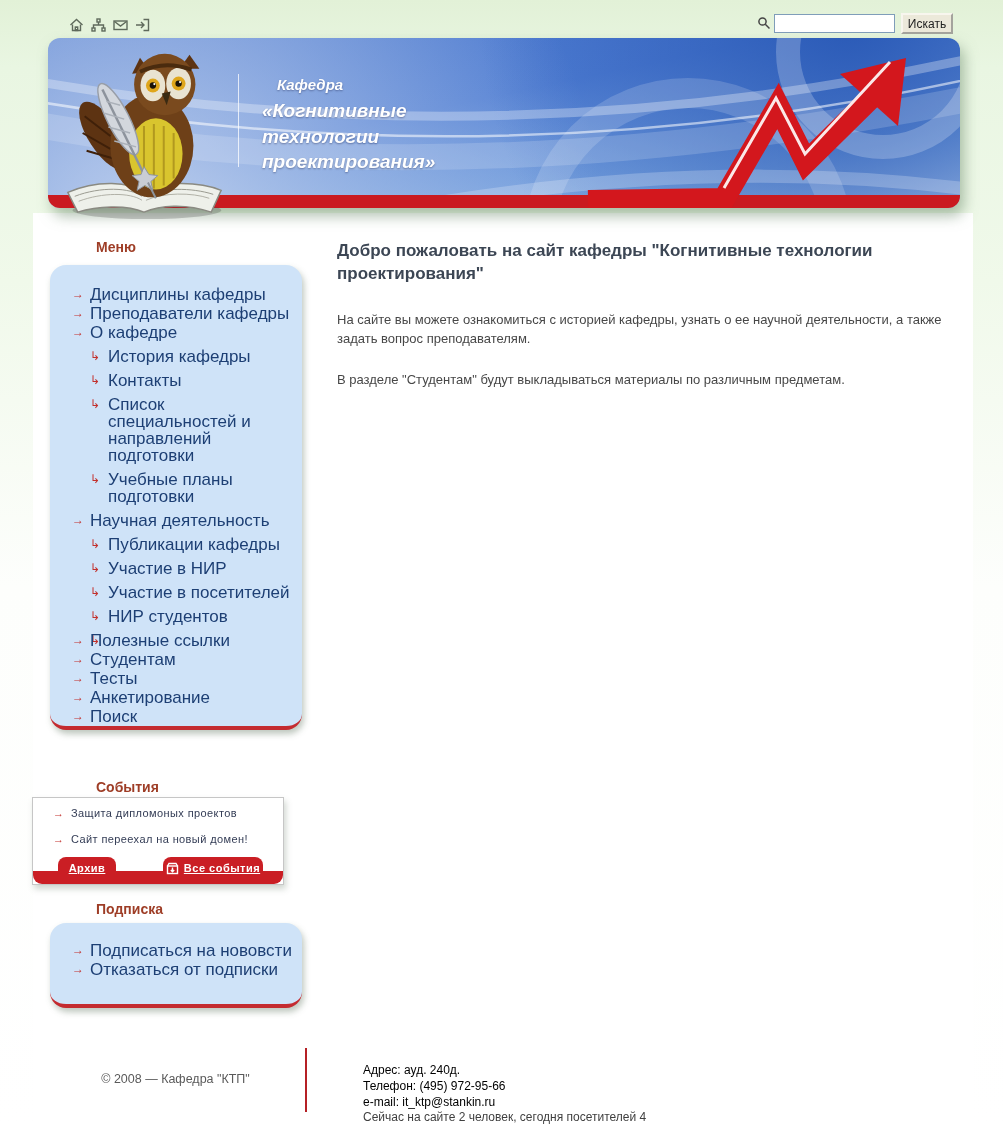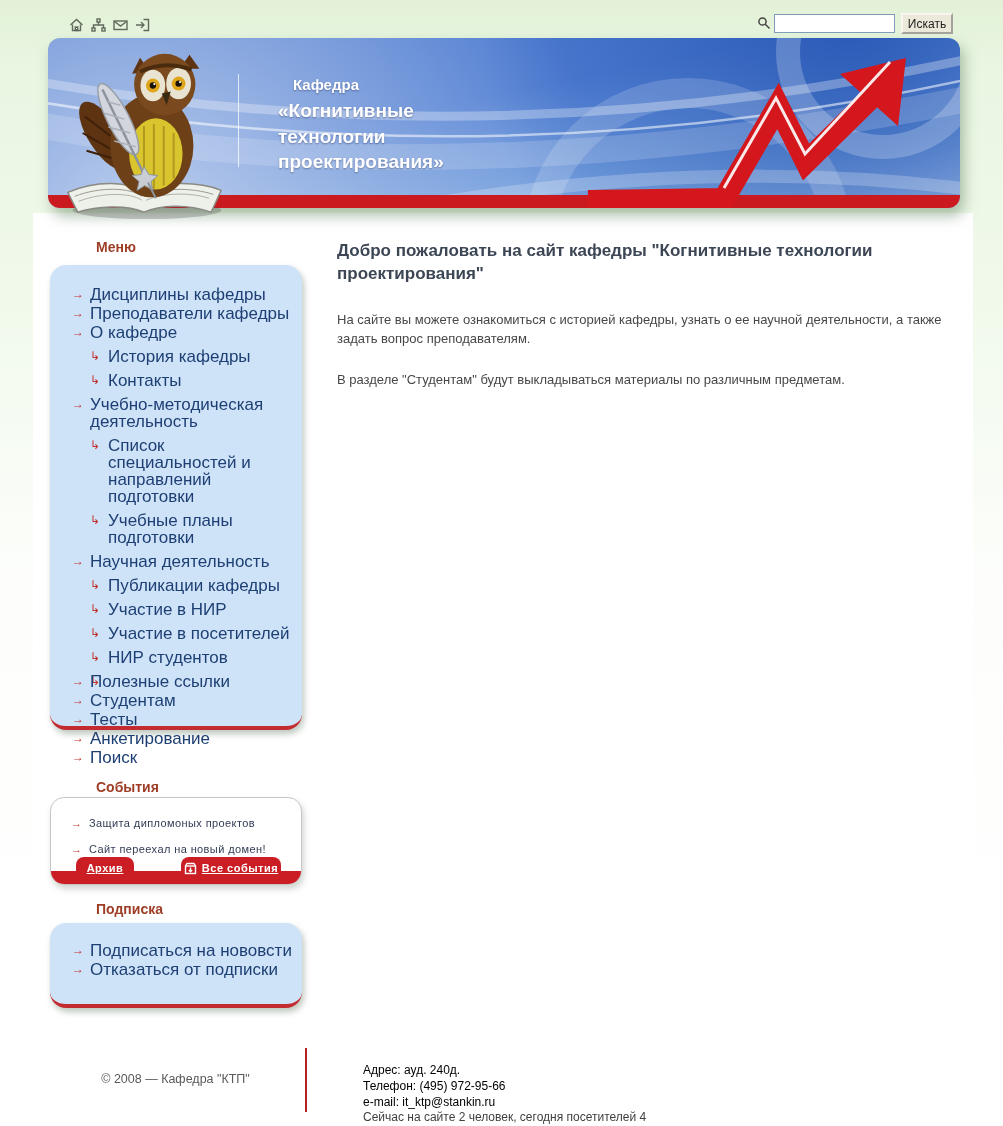--- a/index.html
+++ b/index.html
@@ -34,21 +34,21 @@
     background:
       radial-gradient(circle at 88% -10%, rgba(38,86,180,0.9) 0%, rgba(38,86,180,0) 45%),
       radial-gradient(circle at 10% 115%, rgba(200,215,240,0.9) 0%, rgba(200,215,240,0) 55%),
       linear-gradient(168deg, #4a77cd 0%, #4f7dd2 42%, #7ea8e0 78%, #b7cfee 100%);
     box-shadow: 4px 8px 14px rgba(110,140,110,0.55);
   }
   .banner-swoosh { position:absolute; left:0; top:0; width:912px; height:170px; }
   .banner-stripe { position:absolute; left:0; bottom:0; width:100%; height:13px; background:#ca1a20; }
   .banner-arrow { position:absolute; left:0; top:0; width:912px; height:170px; }
   .banner-divider { position:absolute; left:190px; top:36px; width:1px; height:93px; background:rgba(255,255,255,0.75); }
-  .banner-title { position:absolute; left:230px; top:38px; width:205px; color:#fff; text-shadow:0 1px 2px rgba(0,0,40,0.35); }
+  .banner-title { position:absolute; left:214px; top:38px; width:205px; color:#fff; text-shadow:0 1px 2px rgba(0,0,40,0.35);font-style:italic; }
   .banner-title .line1 { font-size:15px; font-weight:bold; padding-left:15px; margin-bottom:5px; }
   .banner-title .line2 { font-size:19px; font-weight:bold; line-height:1.35; }
   .owl { position:absolute; left:52px; top:42px; width:180px; height:183px; z-index:6; }
   .owl svg { width:100%; height:100%; display:block; }
   
   .side-title {
     position:absolute; left:96px; width:200px; font-size:14px; font-weight:bold; color:#9e3d26;
   }
   .t-menu { top:239px; } .t-events { top:779px; } .t-subs { top:901px; }
   .blue-box {
@@ -60,24 +60,24 @@
   .menu-box { top:265px; height:465px; padding:19px 12px 0 14px; }
   .subs-box { top:923px; height:85px; padding:17px 0 0 14px; }
   ul.nav-list { list-style:none; }
   .menu-item { position:relative; font-size:17px; line-height:17px; color:#1d3f74; padding-left:26px; margin:2px 0; cursor:pointer; }
   .menu-item .arrow { position:absolute; left:8px; top:0; color:#c2302c; font-size:12px; }
   .menu-item .arrow::before { content:"\2192"; }
   .menu-item.level-2 { margin:7px 0 7px 18px; }
   .menu-item.level-2 .arrow::before { content:"\21B3"; }
   
   .events-box {
-    position:absolute; left:50px; top:797px; width:252px; height:88px;
-    background:#fff; border:1px solid #c6c6c6; border-radius:14px;
+    position:absolute; left:32px; top:797px; width:252px; height:88px;
+    background:#fff; border:1px solid #c6c6c6; border-radius:0;
     box-shadow:2px 4px 6px rgba(70,95,70,0.25); overflow:hidden;
-    padding:19px 10px 0 14px;
+    padding:9px 10px 0 14px;
   }
   .event-item { position:relative; font-size:11px; line-height:13px; color:#333c55; letter-spacing:0.4px; padding-left:24px; margin:0 0 13px; cursor:pointer; }
   .event-item .arrow { position:absolute; left:6px; top:0; color:#c2302c; font-size:11px; }
   .event-item .arrow::before { content:"\2192"; }
   .events-tabbar { position:absolute; left:0; bottom:0; width:100%; height:13px; background:#ca1e24; border-radius:0 0 9px 9px; }
   .events-tab {
     position:absolute; bottom:0; height:27px; background:#ca1e24;
     border-radius:8px 8px 0 0; color:#fff; font-size:11px; font-weight:bold;
     display:flex; align-items:flex-start; justify-content:center; padding-top:5px; cursor:pointer;
   }
@@ -217,24 +217,20 @@
       <li class="menu-item level-2">
         <span class="arrow"></span>
         <span class="lbl">История кафедры</span>
       </li>
 
       <li class="menu-item level-2">
         <span class="arrow"></span>
         <span class="lbl">Контакты</span>
       </li>
 
-      <li class="menu-item level-1">
-        <span class="arrow"></span>
-        <span class="lbl">Учебно-методическая деятельность</span>
-      </li>
 
       <li class="menu-item level-2">
         <span class="arrow"></span>
         <span class="lbl">Список специальностей и направлений подготовки</span>
       </li>
 
       <li class="menu-item level-2">
         <span class="arrow"></span>
         <span class="lbl">Учебные планы подготовки</span>
       </li>

